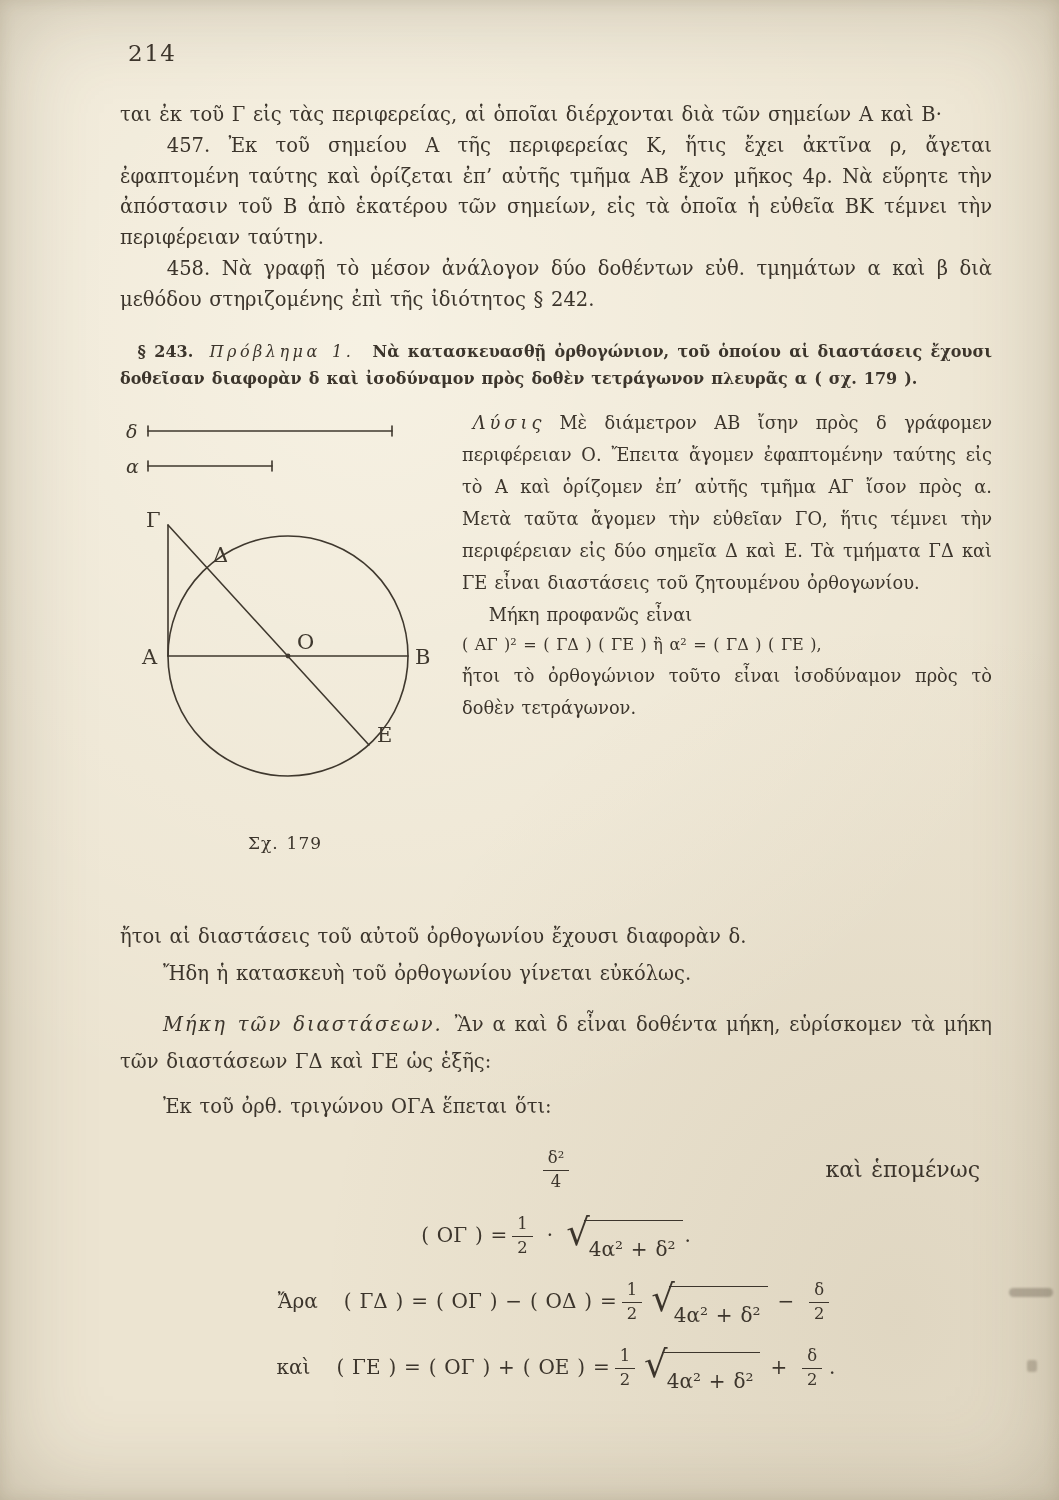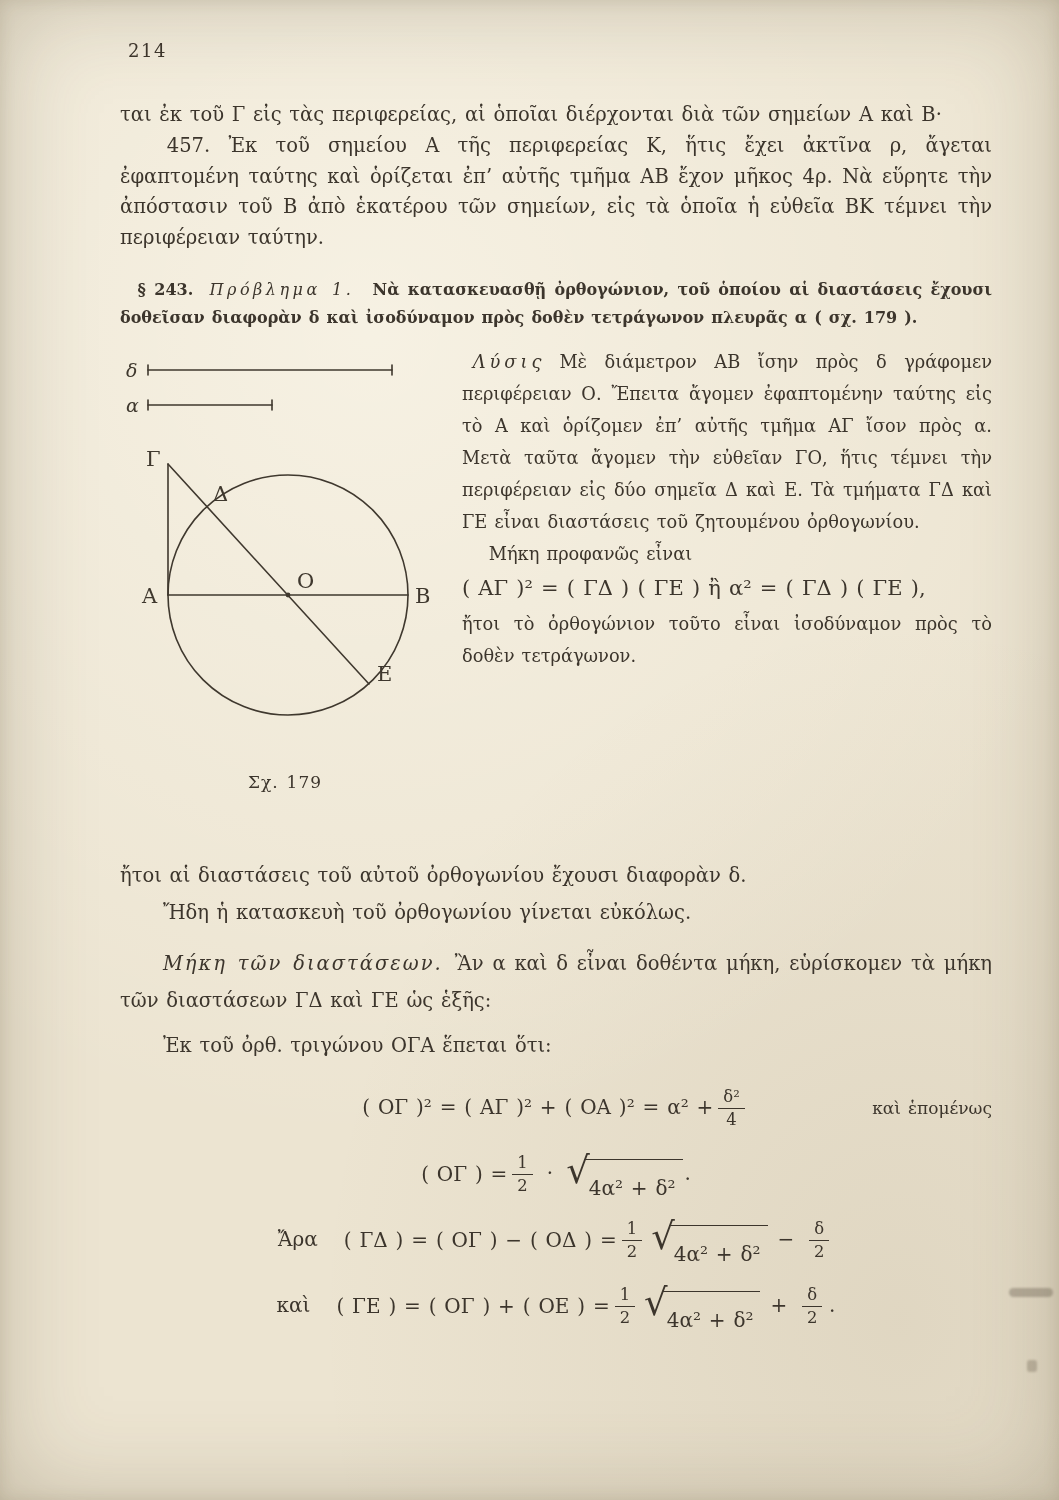--- a/index.html
+++ b/index.html
@@ -13,50 +13,50 @@
     color:#3c352c;
     background:
       radial-gradient(120% 90% at 35% 22%, rgba(255,252,242,0.55) 0%, rgba(255,252,242,0) 60%),
       radial-gradient(100% 85% at 85% 88%, rgba(115,95,58,0.10) 0%, rgba(115,95,58,0) 55%),
       #ece4d1;
   }
   .page::after {
     content:""; position:absolute; inset:0; pointer-events:none;
     box-shadow: inset 0 0 95px rgba(95,80,50,0.28), inset 0 0 16px rgba(95,80,50,0.15);
   }
-  .pagenum { position:absolute; left:128px; top:40px; font-size:18px; letter-spacing:1.5px; }
+  .pagenum { position:absolute; left:128px; top:40px; font-size:23px; letter-spacing:1.5px; }
 
   .content {
     position:absolute; left:120px; top:100px; width:872px;
     font-size:19.5px; line-height:1.58; text-align:justify;
     word-spacing:1.5px;
   }
   p.cont { text-indent:0; }
   p.body-ind { text-indent:2.4em; }
 
   .h243 { margin-top:22px; font-size:16px; font-weight:bold; line-height:1.74; text-indent:1.1em; }
   .h243 .prob { font-style:italic; font-weight:normal; letter-spacing:3.5px; margin:0 10px 0 8px; }
 
   .sol-wrap { margin-top:14px; font-size:17.8px; line-height:1.8; }
   .figure { float:left; width:340px; height:505px; margin:2px 2px 0 0; }
   .figure svg { display:block; }
   .figcap { width:330px; text-align:center; font-size:17px; margin-top:27px; letter-spacing:1px; }
 
   .sol-first { text-indent:0.6em; }
   .lead-it { font-style:italic; letter-spacing:4px; margin-right:14px; }
   .sol-ind { text-indent:1.5em; }
-  .sol-eq { text-indent:0; white-space:nowrap; font-size:21px; }
+  .sol-eq { text-indent:0; white-space:nowrap; font-size:16px; }
 
   .after-sec { line-height:1.9; }
   .sol-after { clear:left; text-indent:0; padding-top:4px; }
   .body-ind2 { text-indent:2.2em; }
   .lead-it2 { font-style:italic; letter-spacing:2px; margin-right:12px; }
 
   .formula { position:relative; margin-top:24px; text-align:center; font-size:20px; line-height:1.25; text-indent:0; white-space:nowrap; }
-  .formula .side { position:absolute; right:0; top:50%; transform:translateY(-50%); font-size:17px; white-space:nowrap; }
+  .formula .side { position:absolute; right:12px; top:50%; transform:translateY(-50%); font-size:22px; white-space:nowrap; }
   .fintro { margin-right:26px; }
   .fop { margin:0 10px; }
   .fdot { margin:0 9px; }
   .fend { margin-left:2px; }
 
   .frac { display:inline-block; vertical-align:middle; text-align:center; margin:0 5px; line-height:1.12; }
   .frac .fn { display:block; font-size:0.82em; padding:0 5px 2px; border-bottom:1.5px solid currentColor; }
   .frac .fd { display:block; font-size:0.82em; padding-top:2px; }
 
   .rsym { display:inline-block; font-size:1.85em; line-height:1; vertical-align:middle; transform:translateY(-4px); margin:0 -6px 0 4px; }
@@ -71,20 +71,21 @@
 <body>
 
 <div class="page">
 
   <div class="pagenum">214</div>
 
   <div class="content">
 
     <p class="cont">ται ἐκ τοῦ Γ εἰς τὰς περιφερείας, αἱ ὁποῖαι διέρχονται διὰ τῶν σημείων Α καὶ Β·</p>
     <p class="body-ind">457. Ἐκ τοῦ σημείου Α τῆς περιφερείας Κ, ἥτις ἔχει ἀκτῖνα ρ, ἄγεται ἐφαπτομένη ταύτης καὶ ὁρίζεται ἐπ’ αὐτῆς τμῆμα ΑΒ ἔχον μῆκος 4ρ. Νὰ εὕρητε τὴν ἀπόστασιν τοῦ Β ἀπὸ ἑκατέρου τῶν σημείων, εἰς τὰ ὁποῖα ἡ εὐθεῖα ΒΚ τέμνει τὴν περιφέρειαν ταύτην.</p>
+    <p class="body-ind">458. Νὰ γραφῇ τὸ μέσον ἀνάλογον δύο δοθέντων εὐθ. τμημάτων α καὶ β διὰ μεθόδου στηριζομένης ἐπὶ τῆς ἰδιότητος § 242.</p>
 
     <div class="h243">
       <span class="sect">§ 243.</span>
       <span class="prob">Πρόβλημα 1.</span>
       <span class="stmt">Νὰ κατασκευασθῇ ὀρθογώνιον, τοῦ ὁποίου αἱ διαστάσεις ἔχουσι δοθεῖσαν διαφορὰν δ καὶ ἰσοδύναμον πρὸς δοθὲν τετράγωνον πλευρᾶς α ( σχ. 179 ).</span>
     </div>
 
     <div class="sol-wrap">
 
       <div class="figure">
@@ -125,21 +126,21 @@
 
     <div class="after-sec">
       <p class="sol-after">ἤτοι αἱ διαστάσεις τοῦ αὐτοῦ ὀρθογωνίου ἔχουσι διαφορὰν δ.</p>
       <p class="body-ind2">Ἤδη ἡ κατασκευὴ τοῦ ὀρθογωνίου γίνεται εὐκόλως.</p>
 
       <p class="body-ind2" style="margin-top:14px;"><span class="lead-it2">Μήκη τῶν διαστάσεων.</span><span>Ἂν α καὶ δ εἶναι δοθέντα μήκη, εὑρίσκομεν τὰ μήκη τῶν διαστάσεων ΓΔ καὶ ΓΕ ὡς ἑξῆς:</span></p>
 
       <p class="body-ind2" style="margin-top:8px;">Ἐκ τοῦ ὀρθ. τριγώνου ΟΓΑ ἕπεται ὅτι:</p>
 
       <div class="formula">
-        <span>( ΟΓ )² = ( ΑΓ )² + ( ΟΑ )² = α² +</span><span class="frac"><span class="fn">δ²</span><span class="fd">4</span></span>
+        <span class="frac"><span class="fn">δ²</span><span class="fd">4</span></span>
         <span class="side">καὶ ἑπομένως</span>
       </div>
 
       <div class="formula">
         <span>( ΟΓ ) =</span><span class="frac"><span class="fn">1</span><span class="fd">2</span></span><span class="fdot">·</span><span class="rsym">√</span><span class="rcand">4α² + δ²</span><span class="fend">.</span>
       </div>
 
       <div class="formula">
         <span class="fintro">Ἄρα</span><span>( ΓΔ ) = ( ΟΓ ) − ( ΟΔ ) =</span><span class="frac"><span class="fn">1</span><span class="fd">2</span></span><span class="rsym">√</span><span class="rcand">4α² + δ²</span><span class="fop">−</span><span class="frac"><span class="fn">δ</span><span class="fd">2</span></span>
       </div>

